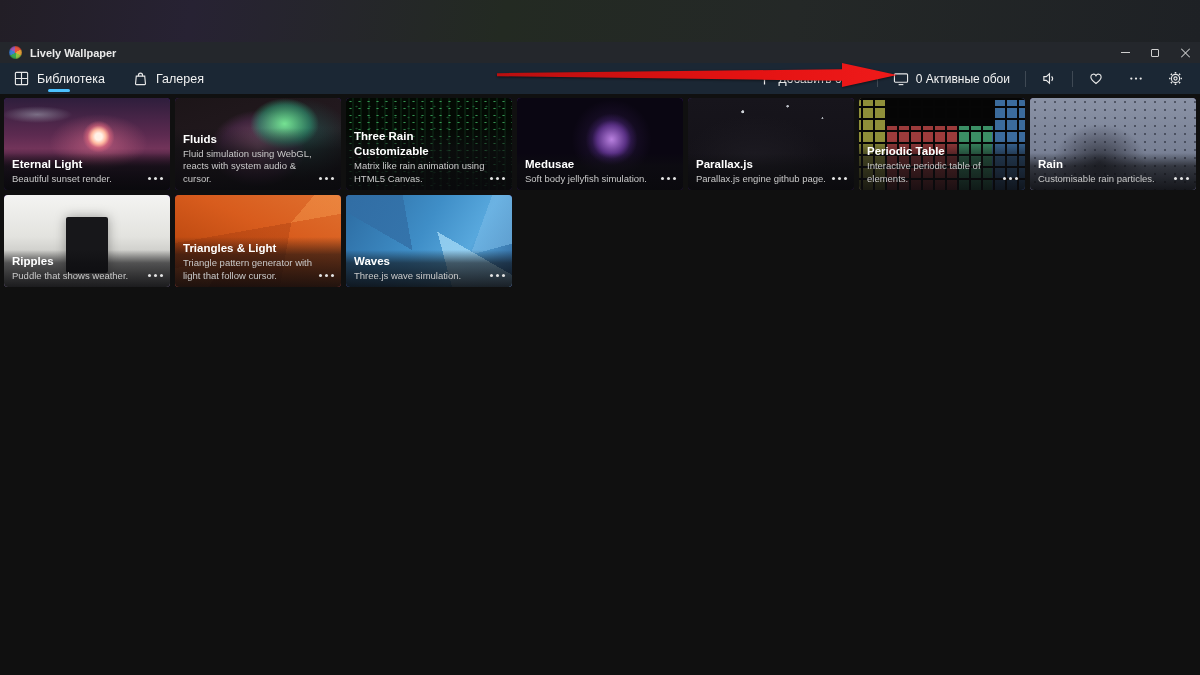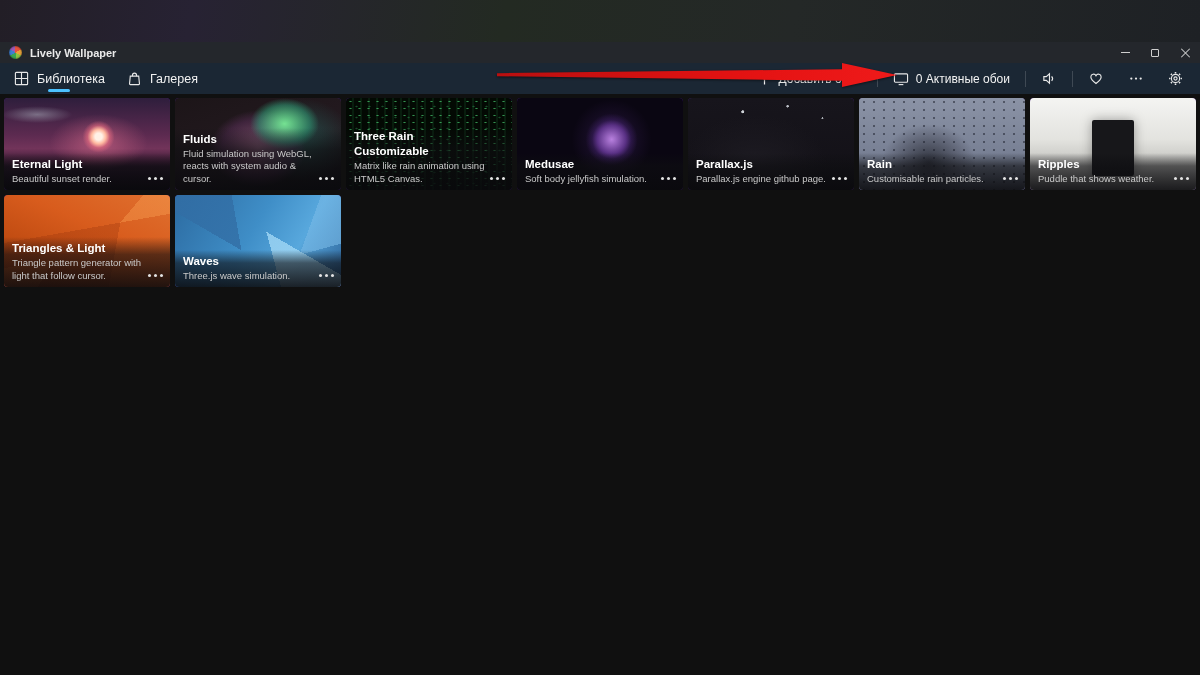--- a/index.html
+++ b/index.html
@@ -21,21 +21,21 @@
   .win-controls { margin-left:auto; display:flex; height:100%; }
   .win-btn { width:30px; height:100%; display:flex; align-items:center; justify-content:center; cursor:default; }
   .glyph-min { width:9px; height:1px; background:#cfcfcf; }
   .glyph-max { width:8px; height:8px; border:1px solid #cfcfcf; border-radius:1px; }
   .glyph-close { position:relative; width:10px; height:10px; }
   .glyph-close::before,.glyph-close::after { content:""; position:absolute; left:4.5px; top:-1px; width:1px; height:12px; background:#cfcfcf; }
   .glyph-close::before { transform:rotate(45deg);} .glyph-close::after { transform:rotate(-45deg);}
 
   
   .navbar { height:31px; background:#1b2734; display:flex; align-items:center; justify-content:space-between; padding:0 8px 0 10px; }
-  .nav-left { display:flex; align-items:center; gap:14px; height:100%; }
+  .nav-left { display:flex; align-items:center; gap:20px; height:100%; }
   .nav-tab { position:relative; display:flex; align-items:center; gap:8px; height:100%; padding:0 4px; color:#f2f2f2; font-size:12.5px; cursor:default; }
   .nav-underline { position:absolute; bottom:2px; left:50%; transform:translateX(-50%); width:22px; height:3px; border-radius:2px; }
   .nav-right { display:flex; align-items:center; gap:6px; height:100%; }
   .tb-btn { display:flex; align-items:center; gap:7px; color:#f2f2f2; font-size:12px; padding:0 9px; height:100%; cursor:default; white-space:nowrap; }
   .tb-sep { width:1px; height:16px; background:rgba(255,255,255,.16); }
   .icon { display:block; }
 
   
   .red-arrow { position:absolute; left:497px; top:61px; width:402px; height:28px; pointer-events:none; z-index:50;
     filter:drop-shadow(0 1px 1px rgba(0,0,0,.5)); }
@@ -262,20 +262,32 @@
         <div class="card-title">Parallax.js</div>
         <div class="card-desc">Parallax.js engine github page.</div>
       </div>
       <div class="card-more">
           <i></i>
           <i></i>
           <i></i>
         </div>
     </div>
 
+    <div class="card">
+      <div class="thumb t-periodic"></div>
+      <div class="card-info">
+        <div class="card-title">Periodic Table</div>
+        <div class="card-desc">Interactive periodic table of elements.</div>
+      </div>
+      <div class="card-more">
+          <i></i>
+          <i></i>
+          <i></i>
+        </div>
+    </div>
 
     <div class="card">
       <div class="thumb t-rain"></div>
       <div class="card-info">
         <div class="card-title">Rain</div>
         <div class="card-desc">Customisable rain particles.</div>
       </div>
       <div class="card-more">
           <i></i>
           <i></i>

